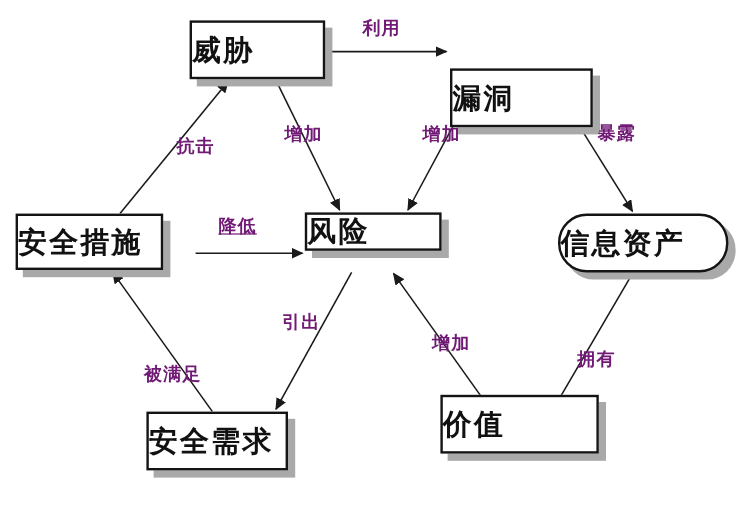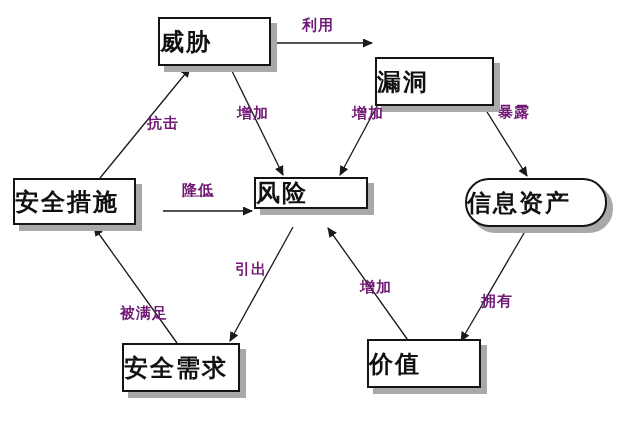--- a/index.html
+++ b/index.html
@@ -83,21 +83,21 @@
       </div>
       <div class="node" style="left: 254px; top: 177px; width: 114px; height: 32px;">
         <span>风险</span>
       </div>
       <div class="node" style="left: 465px; top: 178px; width: 142px; height: 49px; border-radius: 24px;">
         <span>信息资产</span>
       </div>
       <div class="node" style="left: 122px; top: 343px; width: 118px; height: 49px;">
         <span>安全需求</span>
       </div>
-      <div class="node" style="left: 367px; top: 339px; width: 114px; height: 49px;">
+      <div class="node" style="left: 367px; top: 329px; width: 132px; height: 49px;">
         <span>价值</span>
       </div>
     </div>
   <div>
       <div class="edge-label" style="left: 318px; top: 24px;">利用</div>
       <div class="edge-label" style="left: 132px; top: 122px; margin-left: 31px;">抗击</div>
       <div class="edge-label" style="left: 253px; top: 112px;">增加</div>
       <div class="edge-label" style="left: 368px; top: 112px;">增加</div>
       <div class="edge-label" style="left: 514px; top: 111px;">暴露</div>
       <div class="edge-label" style="left: 198px; top: 189px; text-decoration: underline;">降低</div>

